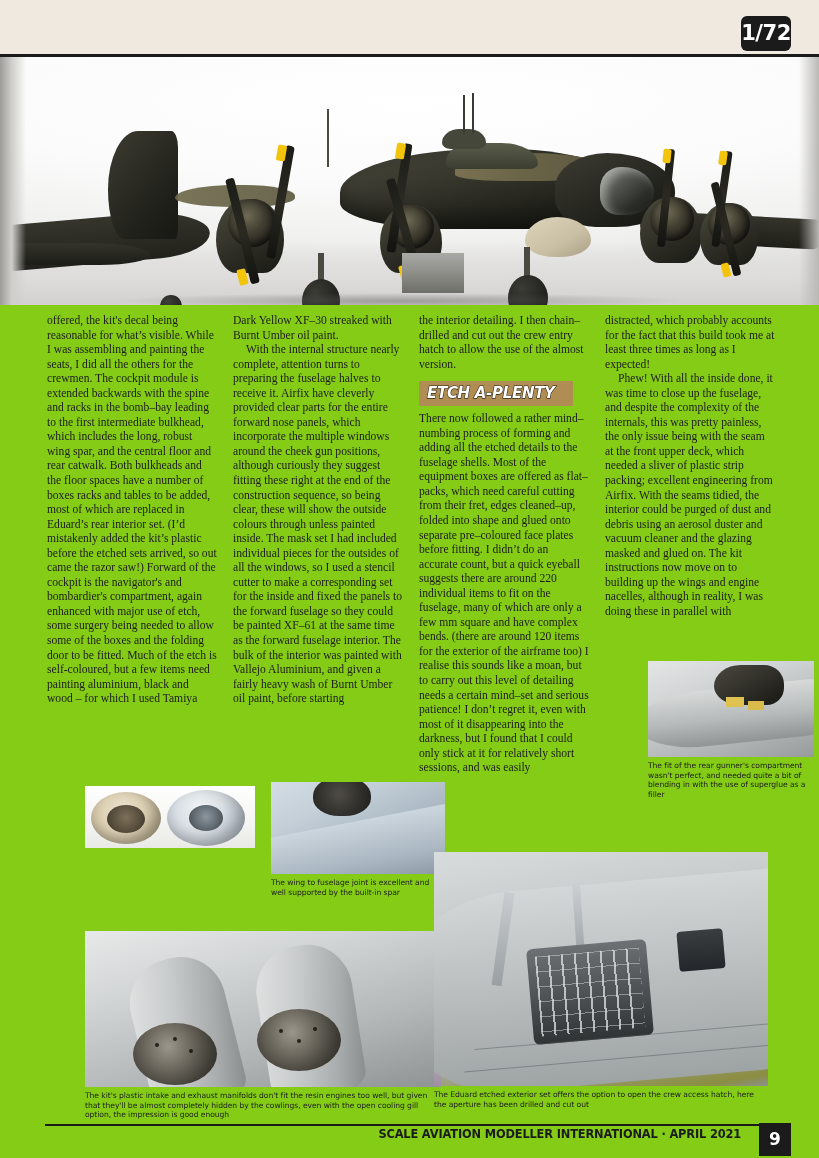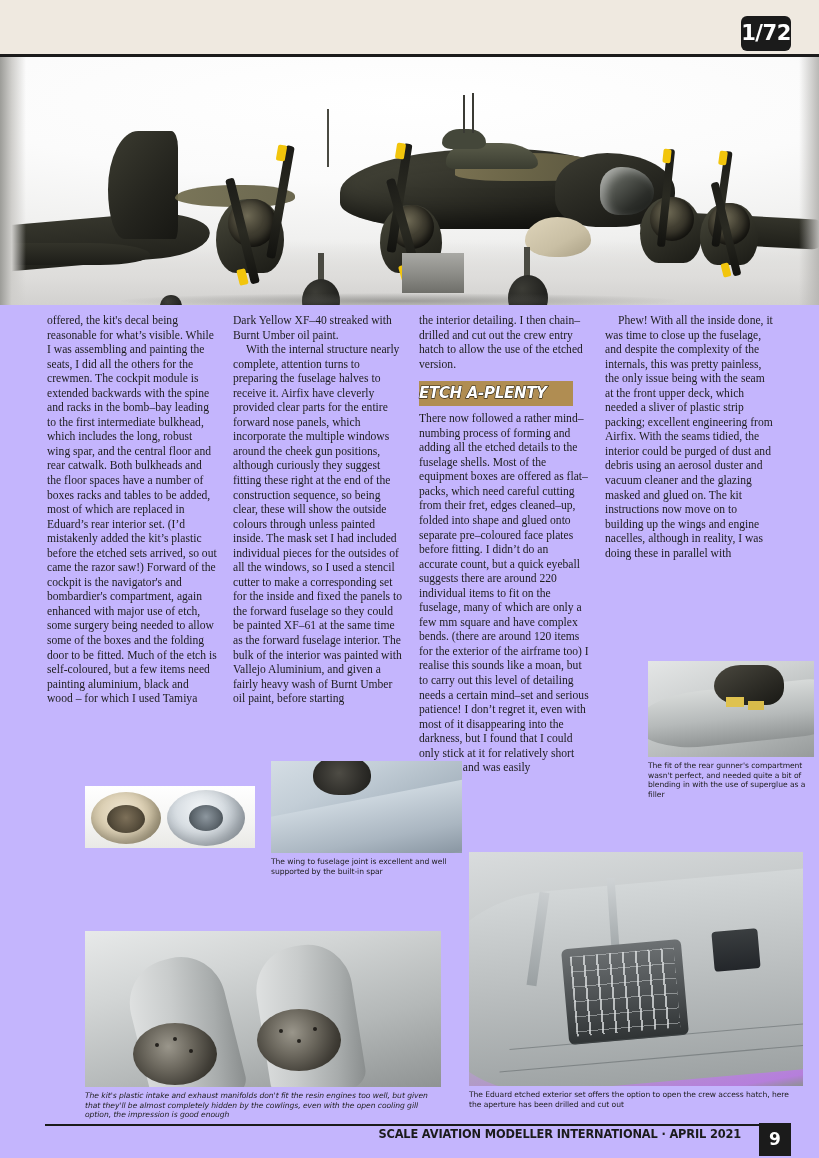--- a/index.html
+++ b/index.html
@@ -4,21 +4,21 @@
 <style>
   html, body {
     margin: 0;
     padding: 0;
     background: #ffffff;
   }
   .page {
     position: relative;
     width: 819px;
     height: 1158px;
-    background: #c4b5fd;
+    background: #84cc16;
     overflow: hidden;
     font-family: "Liberation Serif", serif;
   }
 
   
   .top-band {
     position: absolute;
     left: 0; top: 0;
     width: 819px; height: 56px;
     background: #efe9e0;
@@ -187,21 +187,21 @@
     font-size: 11.6px;
     line-height: 14.55px;
     color: #1d1d1d;
     text-align: left;
   }
   .col p.indent { text-indent: 13px; }
 
   .section-head {
     display: inline-block;
     background: #b08d52;
-    padding: 3px 8px 4px 0;
+    padding: 3px 8px 4px 8px;
     margin: 9px 0 6px 0;
     width: 154px;
     box-sizing: border-box;
   }
   .section-head span {
     font-family: "DejaVu Sans", sans-serif;
     font-weight: bold;
     font-style: italic;
     font-size: 15px;
     letter-spacing: -0.3px;
@@ -246,21 +246,21 @@
     border-radius: 50%;
     box-shadow: inset -6px -6px 14px rgba(0,0,0,.22);
   }
   .resin-b::after {
     content:""; position:absolute; left:22px; top:15px; width:34px; height:26px;
     border-radius:50%;
     background: radial-gradient(circle at 50% 45%, #8d979f 0%, #5d666d 60%, #363d42 100%);
   }
 
   
-  #fig-wing { left: 231px; top: 745px; width: 191px; }
+  #fig-wing { left: 231px; top: 766px; width: 174px; }
   #fig-wing .ph {
     height: 92px;
     background: linear-gradient(155deg, #d4dde4 0%, #c3ced7 30%, #aab7c2 60%, #8f9ca8 100%);
   }
   #fig-wing .ph::before {
     content:""; position:absolute; left:-20px; top:38px; width:230px; height:70px;
     background: linear-gradient(to bottom, #ccd6de 0%, #aab6c1 60%, #8b98a4 100%);
     transform: rotate(-11deg);
   }
   #fig-wing .ph::after {
@@ -283,21 +283,21 @@
   }
   #fig-gunner .ph .tail-dark {
     position:absolute; left:66px; top:4px; width:70px; height:40px;
     background: linear-gradient(150deg, #4a483f 0%, #2c2b25 60%, #181814 100%);
     border-radius: 40% 30% 26% 40% / 55% 50% 45% 50%;
   }
   #fig-gunner .ph .yellow-a { position:absolute; left:78px; top:36px; width:18px; height:10px; background:#dfc24f; }
   #fig-gunner .ph .yellow-b { position:absolute; left:100px; top:40px; width:16px; height:9px; background:#d8bb4a; }
 
   
-  #fig-manifolds { left: 45px; top: 915px; width: 356px; font-style: italic; }
+  #fig-manifolds { left: 45px; top: 915px; width: 356px; }
   #fig-manifolds .ph {
     height: 156px;
     background: linear-gradient(165deg, #e7e9e9 0%, #d2d5d5 30%, #b4b8b8 65%, #8f9393 100%);
   }
   .nac-big {
     position:absolute; width: 96px; height: 150px;
     background: linear-gradient(100deg, #e2e4e4 0%, #c9cccc 40%, #a8acac 75%, #878b8b 100%);
     border-radius: 46% 46% 22% 22% / 30% 30% 12% 12%;
   }
   .nac-1 { left: 52px; top: 26px; transform: rotate(-14deg); }
@@ -307,21 +307,21 @@
     background: radial-gradient(circle at 42% 38%, #9a968b 0%, #6b675d 38%, #413e37 70%, #232119 100%);
   }
   .nf-1 { left: 48px; top: 92px; }
   .nf-2 { left: 172px; top: 78px; }
   .nac-speck {
     position:absolute; width:4px; height:4px; border-radius:50%;
     background: rgba(20,18,14,.85);
   }
 
   
-  #fig-eduard { left: 429px; top: 836px; width: 334px; }
+  #fig-eduard { left: 394px; top: 836px; width: 334px; }
   #fig-eduard .ph {
     height: 234px;
     background: linear-gradient(170deg, #d9dcdd 0%, #c6cacb 30%, #aeb3b4 65%, #9195 96%, #8d9192 100%);
   }
   #fig-eduard .ph .hull {
     position:absolute; left:-30px; top:30px; width: 430px; height: 200px;
     background: linear-gradient(to bottom, #d3d7d8 0%, #bcc0c1 45%, #9ea3a4 100%);
     border-radius: 28% 10% 6% 24% / 40% 18% 16% 36%;
     transform: rotate(-5deg);
   }
@@ -448,33 +448,34 @@
     <div class="hero-edge-r"></div>
   </div>
 
   <div class="cols">
 
     <div class="col">
       <p>offered, the kit's decal being reasonable for what’s visible. While I was assembling and painting the seats, I did all the others for the crewmen. The cockpit module is extended backwards with the spine and racks in the bomb–bay leading to the first intermediate bulkhead, which includes the long, robust wing spar, and the central floor and rear catwalk. Both bulkheads and the floor spaces have a number of boxes racks and tables to be added, most of which are replaced in Eduard’s rear interior set. (I’d mistakenly added the kit’s plastic before the etched sets arrived, so out came the razor saw!) Forward of the cockpit is the navigator's and bombardier's compartment, again enhanced with major use of etch, some surgery being needed to allow some of the boxes and the folding door to be fitted. Much of the etch is self-coloured, but a few items need painting aluminium, black and wood – for which I used Tamiya</p>
     </div>
 
     <div class="col">
-      <p>Dark Yellow XF–40 streaked with Burnt Umber oil paint.</p>
+      <p>Dark Yellow XF–30 streaked with Burnt Umber oil paint.</p>
       <p class="indent">With the internal structure nearly complete, attention turns to preparing the fuselage halves to receive it. Airfix have cleverly provided clear parts for the entire forward nose panels, which incorporate the multiple windows around the cheek gun positions, although curiously they suggest fitting these right at the end of the construction sequence, so being clear, these will show the outside colours through unless painted inside. The mask set I had included individual pieces for the outsides of all the windows, so I used a stencil cutter to make a corresponding set for the inside and fixed the panels to the forward fuselage so they could be painted XF–61 at the same time as the forward fuselage interior. The bulk of the interior was painted with Vallejo Aluminium, and given a fairly heavy wash of Burnt Umber oil paint, before starting</p>
     </div>
 
     <div class="col">
-      <p>the interior detailing. I then chain–drilled and cut out the crew entry hatch to allow the use of the etched version.</p>
+      <p>the interior detailing. I then chain–drilled and cut out the crew entry hatch to allow the use of the almost version.</p>
       <div class="section-head">
         <span>ETCH A-PLENTY</span>
       </div>
       <p>There now followed a rather mind–numbing process of forming and adding all the etched details to the fuselage shells. Most of the equipment boxes are offered as flat–packs, which need careful cutting from their fret, edges cleaned–up, folded into shape and glued onto separate pre–coloured face plates before fitting. I didn’t do an accurate count, but a quick eyeball suggests there are around 220 individual items to fit on the fuselage, many of which are only a few mm square and have complex bends. (there are around 120 items for the exterior of the airframe too) I realise this sounds like a moan, but to carry out this level of detailing needs a certain mind–set and serious patience! I don’t regret it, even with most of it disappearing into the darkness, but I found that I could only stick at it for relatively short sessions, and was easily</p>
     </div>
 
     <div class="col">
+      <p>distracted, which probably accounts for the fact that this build took me at least three times as long as I expected!</p>
       <p class="indent">Phew! With all the inside done, it was time to close up the fuselage, and despite the complexity of the internals, this was pretty painless, the only issue being with the seam at the front upper deck, which needed a sliver of plastic strip packing; excellent engineering from Airfix. With the seams tidied, the interior could be purged of dust and debris using an aerosol duster and vacuum cleaner and the glazing masked and glued on. The kit instructions now move on to building up the wings and engine nacelles, although in reality, I was doing these in parallel with</p>
     </div>
   </div>
 
   <figure class="fig" id="fig-engines">
     <div class="ph">
       <div class="resin-a"></div>
       <div class="resin-b"></div>
     </div>
   </figure>

